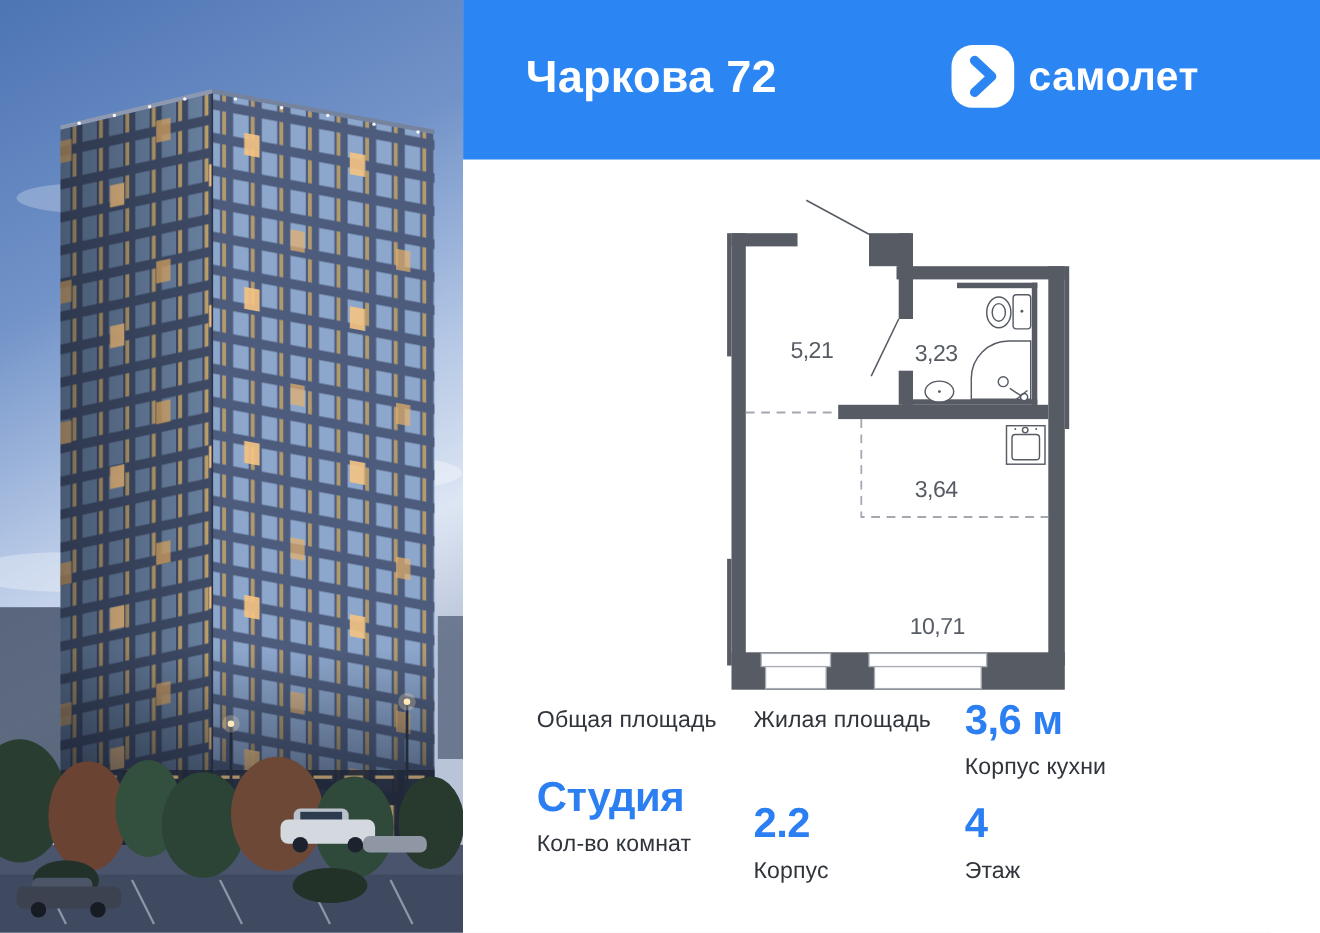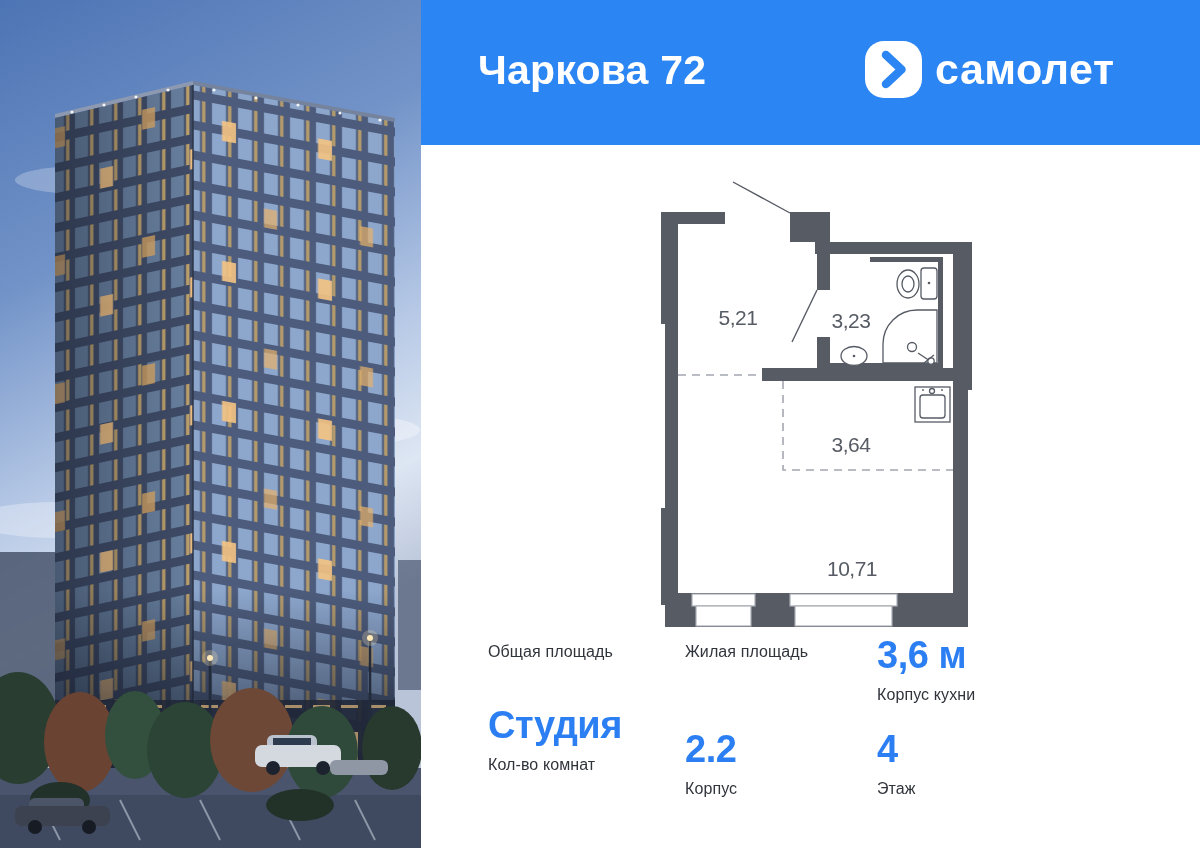--- a/index.html
+++ b/index.html
@@ -6,28 +6,28 @@
   #stage{position:relative;width:1200px;height:848px;background:#ffffff;overflow:hidden;
          font-family:"Liberation Sans",sans-serif;}
   
   #photo{position:absolute;left:0;top:0;width:421px;height:848px;}
   
   #content{position:absolute;left:421px;top:0;width:779px;height:848px;background:#fff;}
   #header{position:absolute;left:0;top:0;width:779px;height:145px;background:#2b85f2;}
   #title{position:absolute;left:57px;top:47px;font-size:41px;font-weight:700;color:#fff;letter-spacing:.2px;}
   #logo{position:absolute;left:444px;top:41px;display:flex;align-items:center;gap:13px;}
   #logo-badge{width:57px;height:57px;background:#fff;border-radius:19px;display:flex;align-items:center;justify-content:center;}
-  #brand{font-size:43px;font-weight:700;color:#fff;letter-spacing:.5px;line-height:1;}
+  #brand{font-size:37px;font-weight:700;color:#fff;letter-spacing:.5px;line-height:1;}
   
   #plan{position:absolute;left:229px;top:163px;}
   .room-label{font-size:21px;fill:#565b64;letter-spacing:-.5px;}
   
   .stat{position:absolute;width:190px;}
   .stat .val{font-size:38px;font-weight:700;color:#2b7ff2;line-height:1.12;letter-spacing:-.5px;}
-  .stat .lab{font-size:16px;color:#30343b;margin-top:9px;letter-spacing:.1px;}
+  .stat .lab{font-size:21px;color:#30343b;margin-top:9px;letter-spacing:.1px;}
   .c0{left:67px;top:634px;} .c1{left:264px;top:634px;} .c2{left:456px;top:634px;}
   .c3{left:67px;top:704px;} .c4{left:264px;top:728px;} .c5{left:456px;top:728px;}
 </style>
 </head>
 <body>
 
 <div id="stage">
 
   <div id="photo">
     <svg width="421" height="848" viewBox="0 0 421 848">

